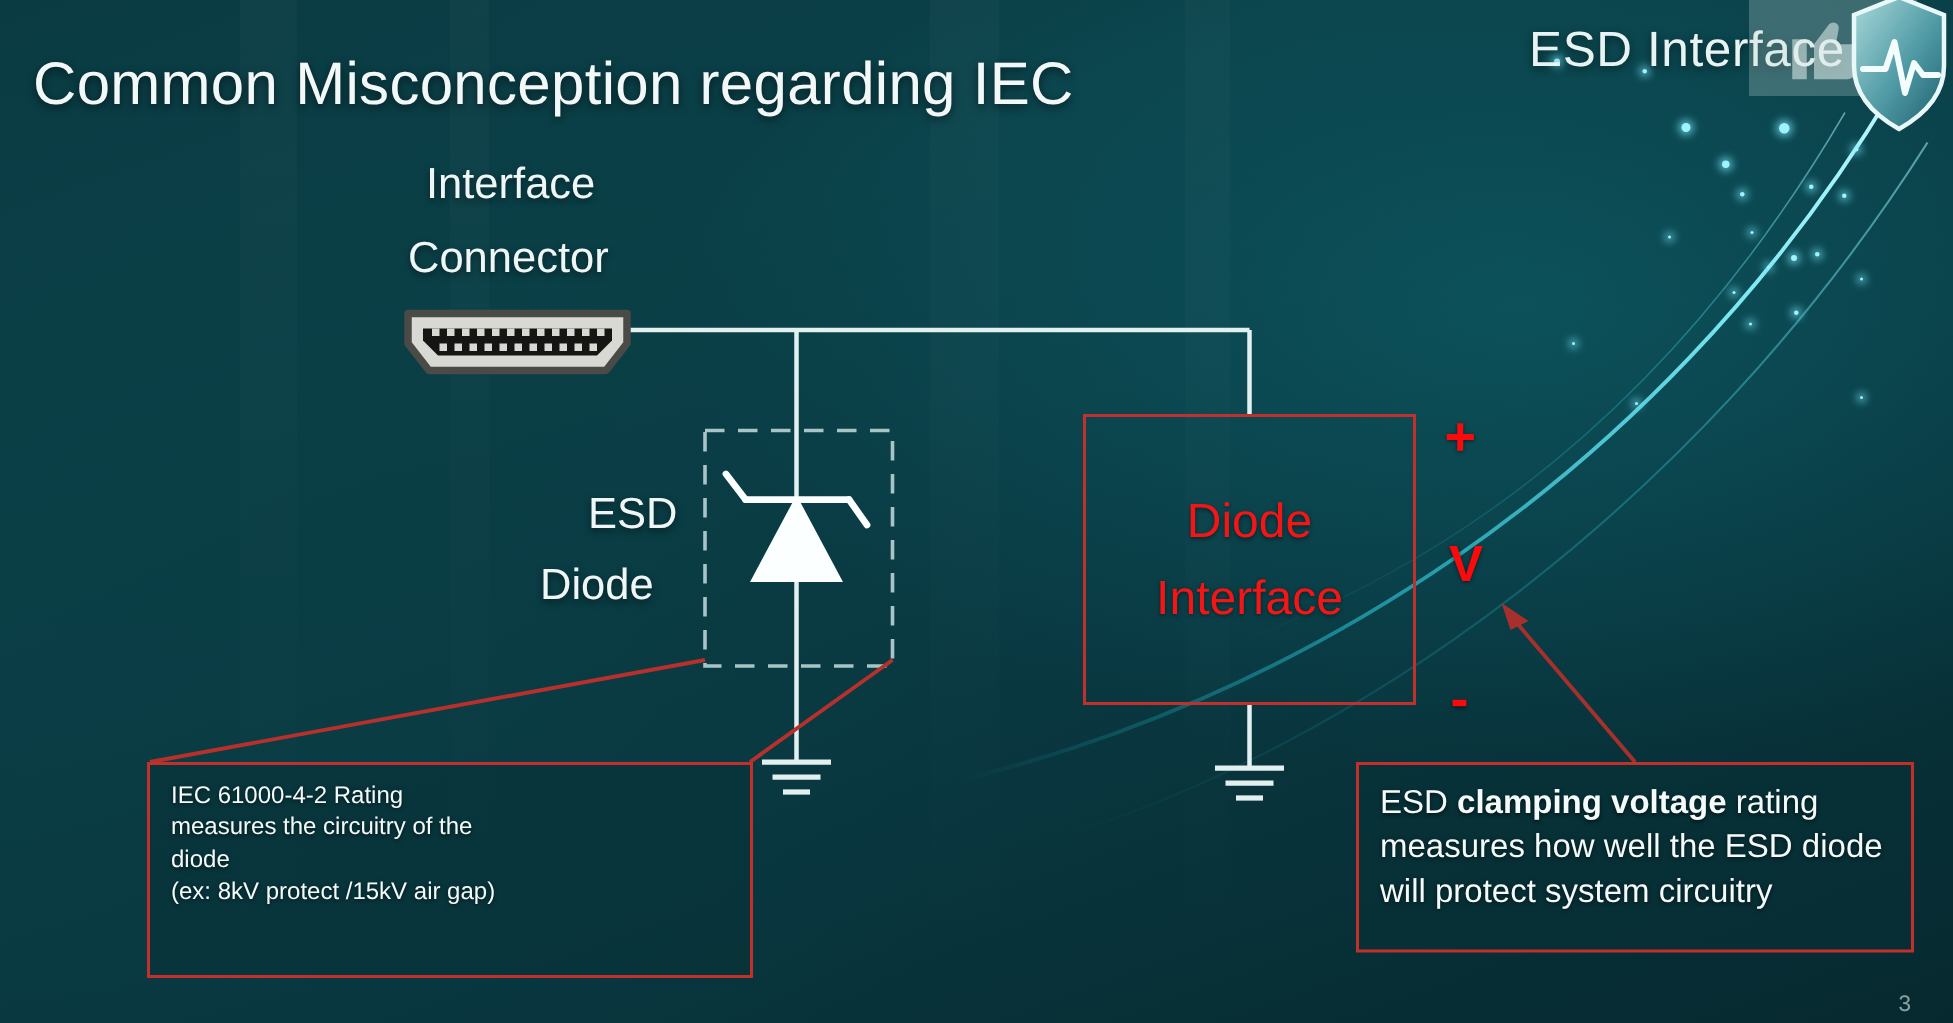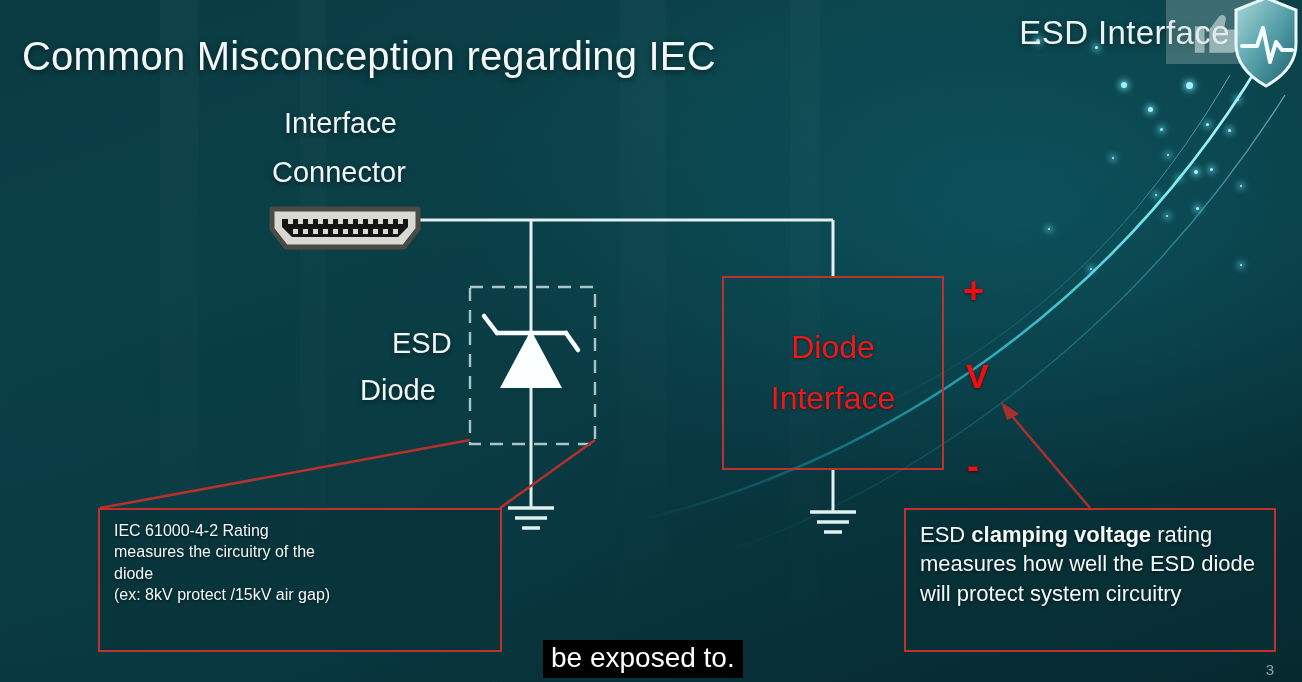--- a/index.html
+++ b/index.html
@@ -76,21 +76,21 @@
   .pv-minus{left:967px;top:445px;font-size:36px;}
   
   .callout{
     position:absolute;border:2px solid #c2302c;
     background:rgba(8,49,55,.55);
     color:#f4fafa;line-height:1.33;
     text-shadow:0 1px 3px rgba(0,0,0,.6);
     padding:10px 14px;
   }
   .callout-left{left:98px;top:508px;width:404px;height:144px;font-size:16px;}
-  .callout-right{left:904px;top:508px;width:372px;height:144px;font-size:22px;}
+  .callout-right{left:904px;top:508px;width:372px;height:127px;font-size:22px;}
   .callout b{font-weight:bold;}
   
   .caption{
     position:absolute;left:543px;top:640px;
     background:#000;color:#fff;font-size:28px;
     padding:2px 8px 4px 8px;white-space:nowrap;
   }
   
   .pageno{
     position:absolute;right:28px;bottom:4px;
@@ -261,17 +261,16 @@
     <div>IEC 61000-4-2 Rating</div>
     <div>measures the circuitry of the</div>
     <div>diode</div>
     <div>(ex: 8kV protect /15kV air gap)</div>
   </div>
 
   <div class="callout callout-right">
     <span>ESD </span><b>clamping voltage</b><span> rating measures how well the ESD diode will protect system circuitry</span>
   </div>
 
-  <div class="caption">be exposed to.</div>
 
   <div class="pageno">3</div>
 
 </div>
 
 </body></html>

